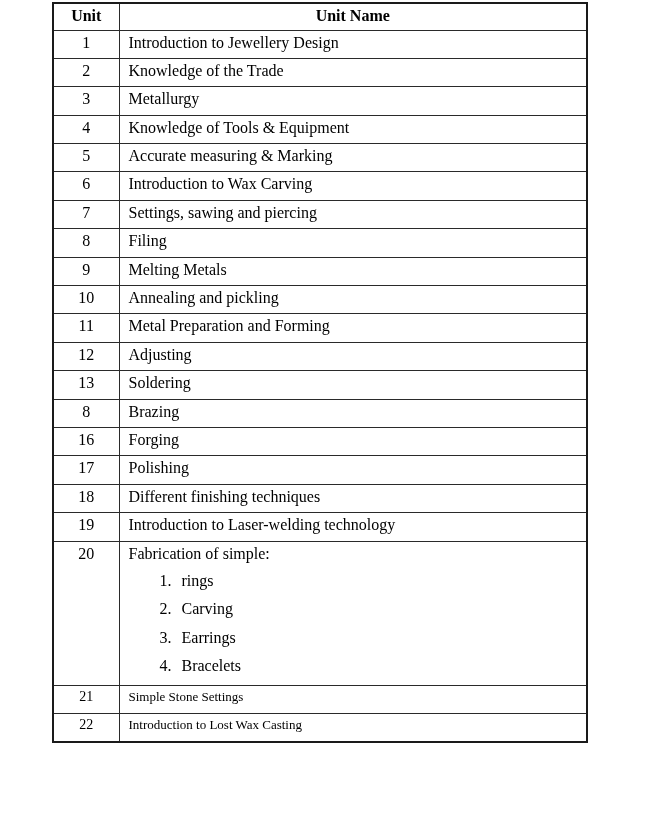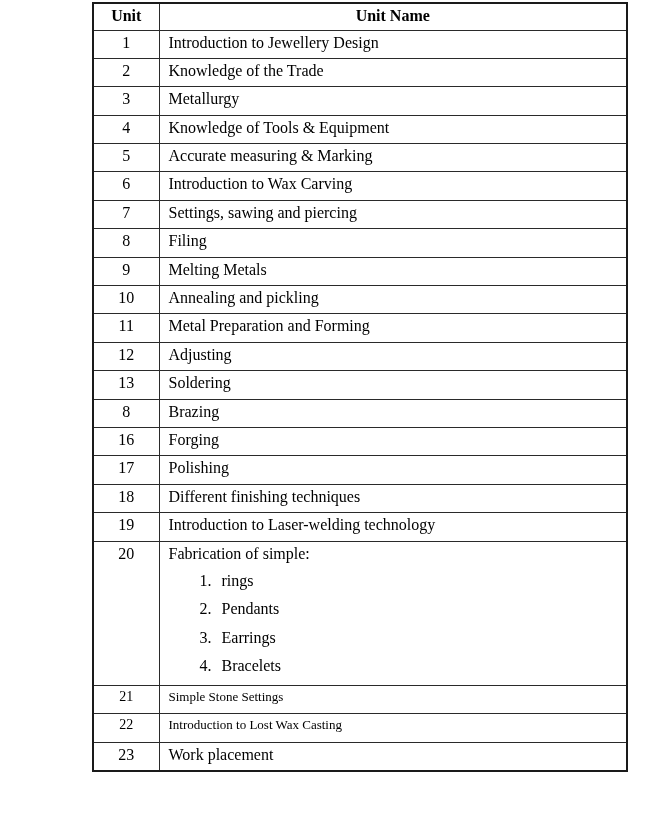--- a/index.html
+++ b/index.html
@@ -16,21 +16,20 @@
     color: #000000;
     overflow: hidden;
   }
   table.unit-table {
     position: absolute;
     left: 52px;
     top: 2px;
     width: 536px;
     border-collapse: collapse;
     table-layout: fixed;
-    margin-left: 40px;
   }
   table.unit-table, table.unit-table th, table.unit-table td {
     border: 1px solid #2a2a2a;
   }
   table.unit-table {
     border-width: 2px;
     border-color: #1a1a1a;
   }
   col.unit-col   { width: 66px; }
   col.name-col   { width: auto; }
@@ -161,32 +160,28 @@
           <td class="name-cell"><span>Different finishing techniques</span></td>
         </tr>
         <tr>
           <td class="unit-cell">19</td>
           <td class="name-cell"><span>Introduction to Laser-welding technology</span></td>
         </tr>
         <tr>
           <td class="unit-cell">20</td>
           <td class="name-cell"><span>Fabrication of simple:</span><ol class="sub-list">
               <li>rings</li>
-              <li>Pendants</li>
+              <li>Carving</li>
               <li>Earrings</li>
               <li>Bracelets</li>
             </ol></td>
         </tr>
         <tr class="small-text">
           <td class="unit-cell">21</td>
           <td class="name-cell"><span>Simple Stone Settings</span></td>
         </tr>
         <tr class="small-text">
           <td class="unit-cell">22</td>
           <td class="name-cell"><span>Introduction to Lost Wax Casting</span></td>
         </tr>
-        <tr>
-          <td class="unit-cell">23</td>
-          <td class="name-cell"><span>Work placement</span></td>
-        </tr>
       </tbody>
   </table>
 </div>
 
 </body></html>

